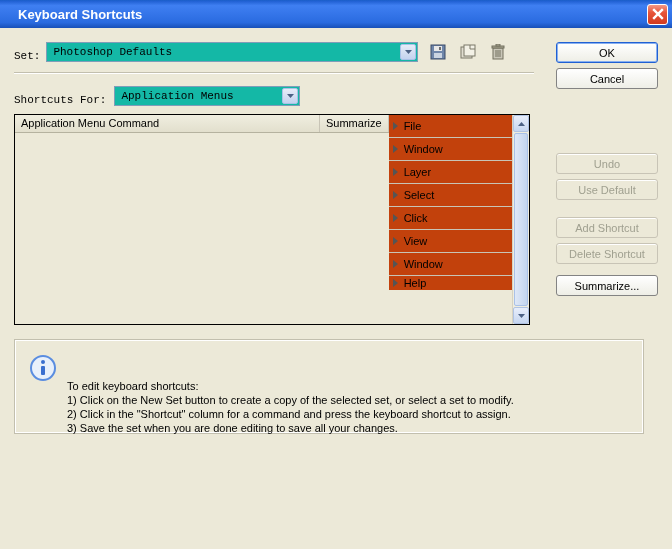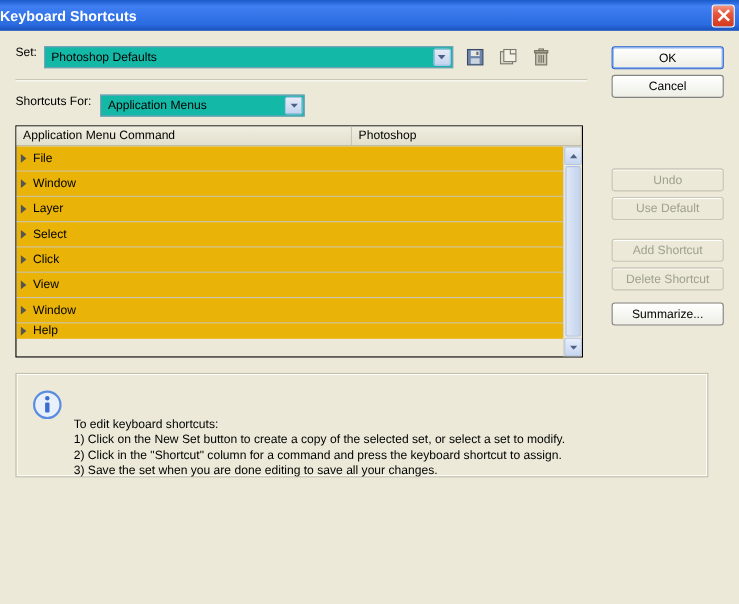--- a/index.html
+++ b/index.html
@@ -10,21 +10,21 @@
     background: #ece9d8;
     width: 672px;
     height: 549px;
     overflow: hidden;
   }
   .titlebar {
     height: 28px;
     background: linear-gradient(to bottom, #1a5fc7 0%, #2060d3 4%, #3f7ff2 20%, #2a6be0 80%, #1850b8 100%);
     display: flex;
     align-items: center;
-    padding: 0 4px 0 0;
+    padding: 0 4px 0 18px;
     color: #fff;
     font-weight: bold;
     font-size: 13px;
     justify-content: space-between;
   }
   .close-btn {
     width: 21px;
     height: 21px;
     background: linear-gradient(to bottom, #f49885 0%, #e7553a 40%, #d23a1f 100%);
     border: 1px solid #fff;
@@ -35,21 +35,21 @@
     color: #fff;
     font-weight: bold;
     cursor: pointer;
   }
   .close-btn svg { width: 12px; height: 12px; }
   .content {
     padding: 14px 14px 14px 14px;
     position: relative;
     height: 521px;
   }
-  .row { display: flex; align-items: flex-start; }
+  .row { display: flex; align-items: flex-end; font-family: Liberation Mono, monospace; }
   .set-row { margin-bottom: 10px; }
   .label { margin-right: 6px; }
   .select {
     height: 20px;
     background: #14b8a6;
     border: 1px solid #7f9db9;
     display: flex;
     align-items: center;
     padding: 0 0 0 6px;
     position: relative;
@@ -117,21 +117,21 @@
     cursor: default;
     box-shadow: inset 0 1px 0 #fff;
   }
   .shortcuts-for { margin-bottom: 8px; }
   .table-wrap {
     border: 1px solid #000;
     width: 516px;
     height: 211px;
     background: #ece9d8;
     display: flex;
-    flex-direction: column;
+    flex-direction: row;
   }
   .thead {
     display: flex;
     height: 18px;
     background: linear-gradient(to bottom, #f0eee0, #e2dfcd);
     border-bottom: 1px solid #b5b29f;
   }
   .th {
     padding: 2px 6px;
     border-right: 1px solid #c8c4b6;
@@ -143,21 +143,21 @@
     flex: 1;
     overflow: hidden;
     position: relative;
   }
   .trow {
     display: flex;
     align-items: center;
     height: 23px;
     border-bottom: 1px solid #c8c4b6;
     padding-left: 4px;
-    background: #eab308;
+    background: #c2410c;
     cursor: pointer;
   }
   .triangle {
     width: 0;
     height: 0;
     border-top: 4px solid transparent;
     border-bottom: 4px solid transparent;
     border-left: 5px solid #555;
     margin-right: 6px;
     flex-shrink: 0;
@@ -274,21 +274,21 @@
           <svg viewBox="0 0 7 4">
               <path d="M0 0 L7 0 L3.5 4 Z"></path>
             </svg>
         </div>
       </div>
     </div>
 
     <div class="table-wrap">
       <div class="thead">
         <div class="th th1">Application Menu Command</div>
-        <div class="th th2">Photoshop</div>
+        <div class="th th2">Summarize</div>
       </div>
       <div class="tbody">
         <div class="trow">
             <span class="triangle"></span>
             <span>File</span>
           </div>
         <div class="trow">
             <span class="triangle"></span>
             <span>Window</span>
           </div>

